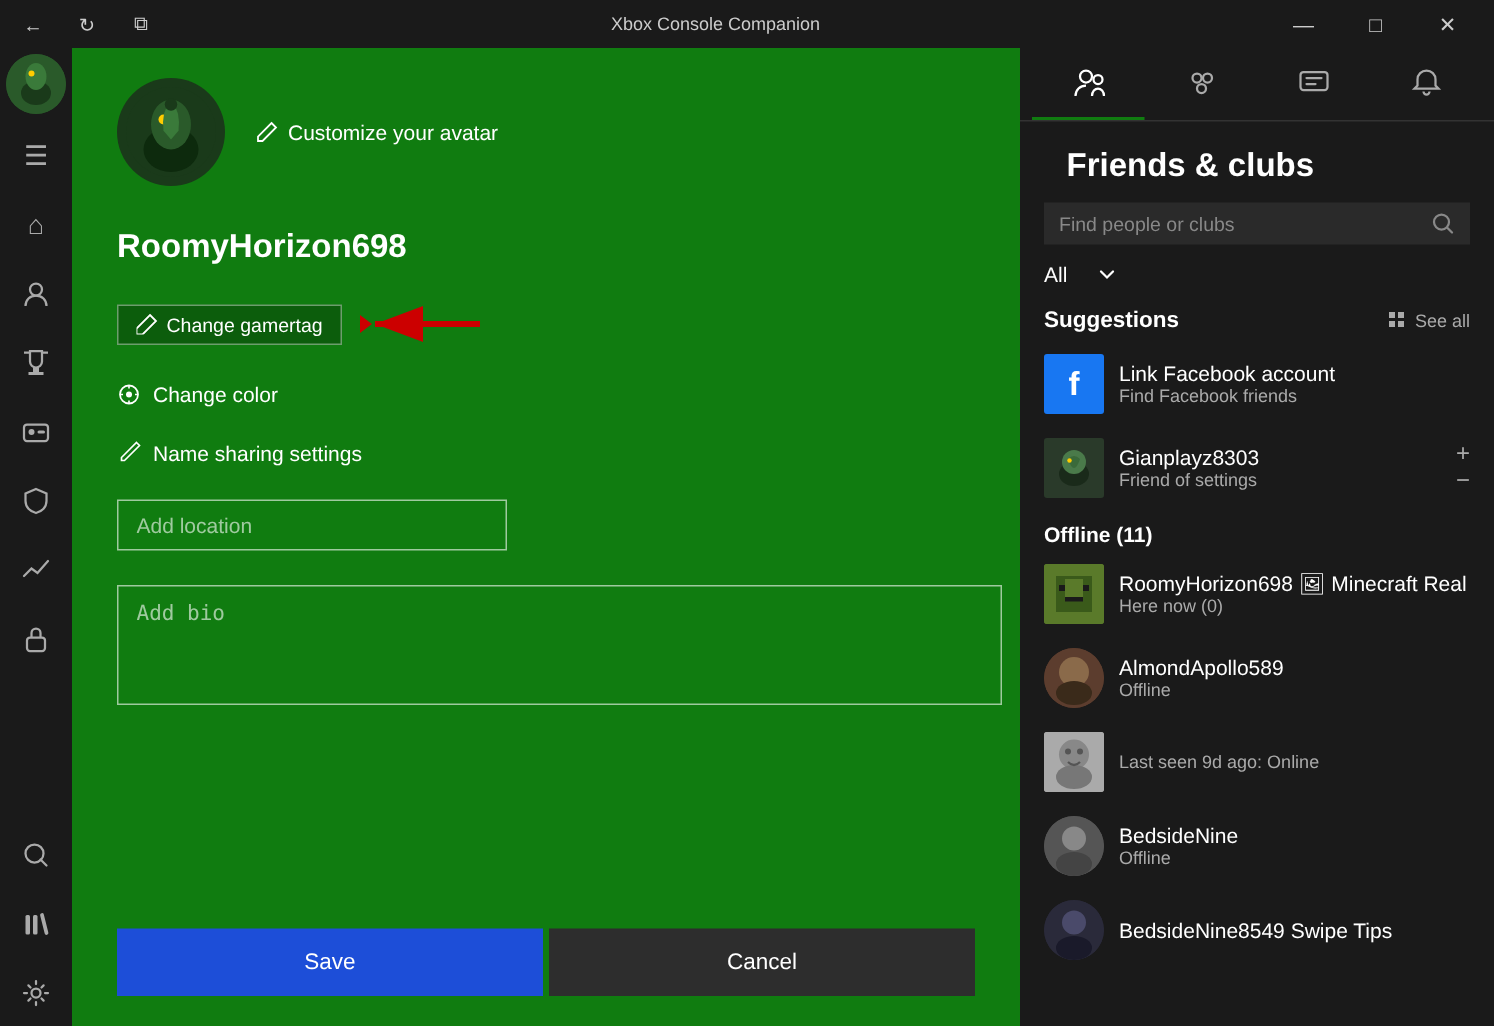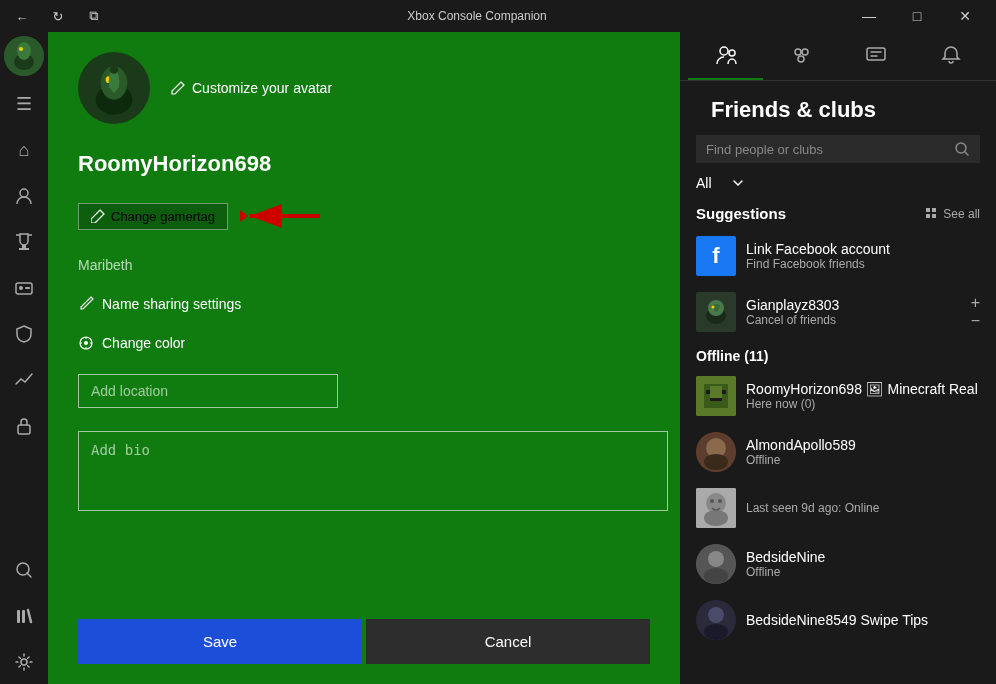--- a/index.html
+++ b/index.html
@@ -141,21 +141,21 @@
 
     .gamertag-name {
       color: white;
       font-size: 22px;
       font-weight: 600;
       margin-top: 4px;
     }
     .change-gamertag-btn {
       background: rgba(0,0,0,0.25);
       border: 1px solid rgba(255,255,255,0.4);
-      color: #000000;
+      color: #ffffff;
       font-size: 13px;
       padding: 5px 12px;
       cursor: pointer;
       display: flex;
       align-items: center;
       gap: 6px;
       width: fit-content;
     }
 
     .real-name {
@@ -540,36 +540,35 @@
         <defs>
           <marker id="arrowhead" markerWidth="8" markerHeight="6" refX="8" refY="3" orient="auto">
             <polygon points="0 0, 8 3, 0 6" fill="#cc0000"></polygon>
           </marker>
         </defs>
         <path d="M80 16 L10 16" stroke="#cc0000" stroke-width="4" marker-end="url(#arrowhead)" fill="none"></path>
         <polygon points="0,10 0,22 8,16" fill="#cc0000"></polygon>
       </svg>
     </div>
 
-    <div class="real-name">Maribeth</div>
-
-    <div class="settings-row">
-      <svg width="16" height="16" viewBox="0 0 16 16" fill="none">
-        <path d="M13 1l2 2L5 13H3v-2L13 1z" stroke="white" stroke-width="1.1" fill="none"></path>
-      </svg>
-      <span>Name sharing settings</span>
-    </div>
 
     <div class="settings-row">
       <svg width="16" height="16" viewBox="0 0 16 16" fill="none">
         <circle cx="8" cy="8" r="6" stroke="white" stroke-width="1.2" fill="none"></circle>
         <circle cx="8" cy="8" r="2" fill="white"></circle>
         <path d="M8 2v2M8 12v2M2 8h2M12 8h2" stroke="white" stroke-width="1.1"></path>
       </svg>
       <span>Change color</span>
+    </div>
+
+    <div class="settings-row">
+      <svg width="16" height="16" viewBox="0 0 16 16" fill="none">
+        <path d="M13 1l2 2L5 13H3v-2L13 1z" stroke="white" stroke-width="1.1" fill="none"></path>
+      </svg>
+      <span>Name sharing settings</span>
     </div>
 
     <input class="location-input" type="text" placeholder="Add location" style="">
 
     <textarea class="bio-input" placeholder="Add bio" style=""></textarea>
 
     <div style="flex:1"></div>
 
     <div class="bottom-btns">
       <button class="save-btn">Save</button>
@@ -658,21 +657,21 @@
           <svg width="36" height="36" viewBox="0 0 36 36">
             <rect width="36" height="36" fill="#2a3a2a"></rect>
             <ellipse cx="18" cy="22" rx="10" ry="8" fill="#1a2a1a"></ellipse>
             <circle cx="18" cy="14" r="8" fill="#4a7a4a"></circle>
             <path d="M14 12 Q18 8 22 12 Q20 18 18 18 Q16 18 14 12z" fill="#3a6a3a"></path>
             <circle cx="15" cy="13" r="1.5" fill="#ffcc00"></circle>
           </svg>
         </div>
         <div class="friend-info">
           <div class="friend-name">Gianplayz8303</div>
-          <div class="friend-status">Cancel of friends</div>
+          <div class="friend-status">Friend of settings</div>
         </div>
         <div class="friend-actions">
           <button class="action-btn">+</button>
           <button class="action-btn">−</button>
         </div>
       </div>
 
       <div class="offline-section">Offline (11)</div>
 
       <div class="friend-item">

